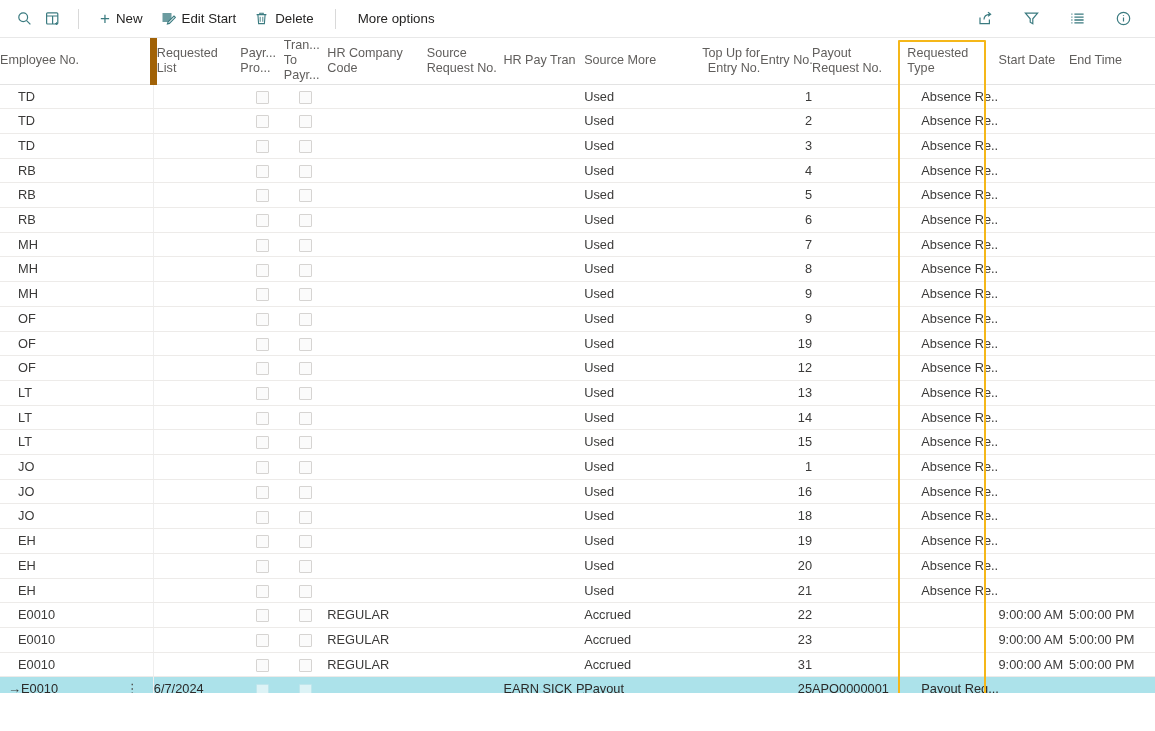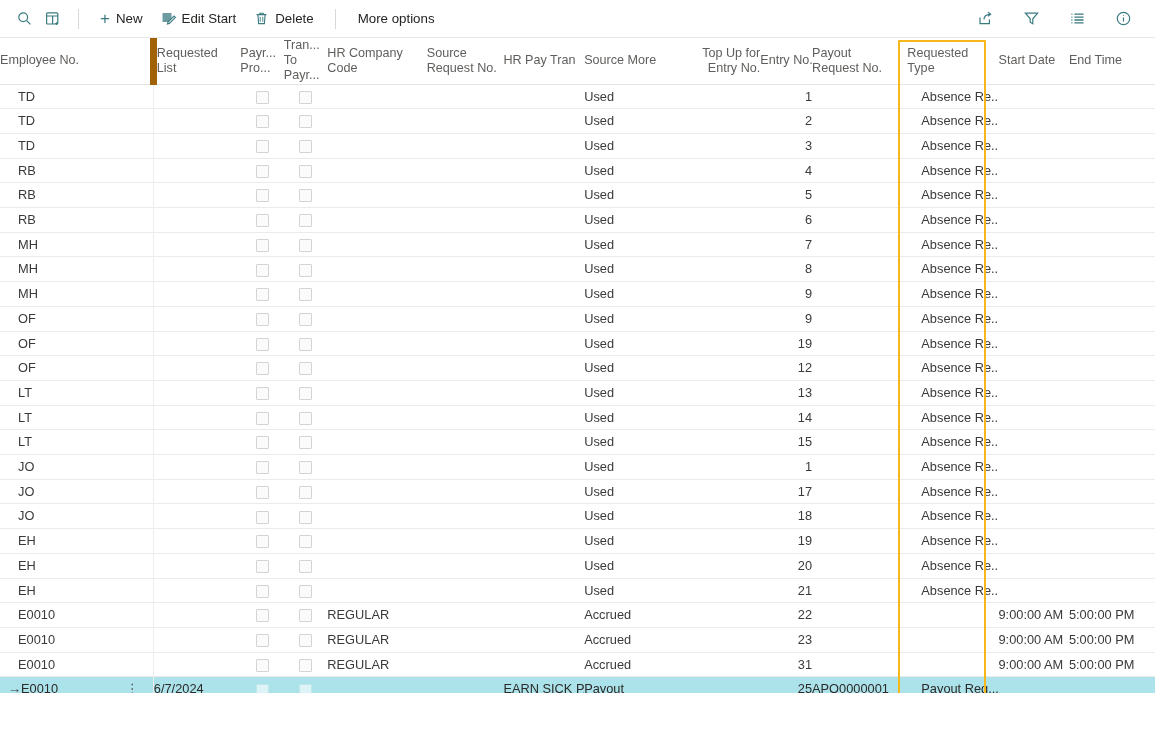--- a/index.html
+++ b/index.html
@@ -583,21 +583,21 @@
           <tr>
             <td class="sep-right" style="padding-left:0"><span style="padding-left:18px">JO</span></td>
             <td class="pad-l2"></td>
             <td class="ctr"><span class="cb"></span></td>
             <td class="ctr"><span class="cb"></span></td>
             <td class="pad-l2"></td>
             <td class="pad-l2"></td>
             <td class="pad-l2" style="text-align:right;padding-right:4px"></td>
             <td class="pad-l2">Used</td>
             <td class="num pad-r"></td>
-            <td class="num pad-r">17</td>
+            <td class="num pad-r">16</td>
             <td class="pad-l2"></td>
             <td style="padding-left:14px">Absence Re...</td>
             <td class="pad-l2"></td>
             <td class="pad-l2"></td>
           </tr>
           <tr>
             <td class="sep-right" style="padding-left:0"><span style="padding-left:18px">JO</span></td>
             <td class="pad-l2"></td>
             <td class="ctr"><span class="cb"></span></td>
             <td class="ctr"><span class="cb"></span></td>

